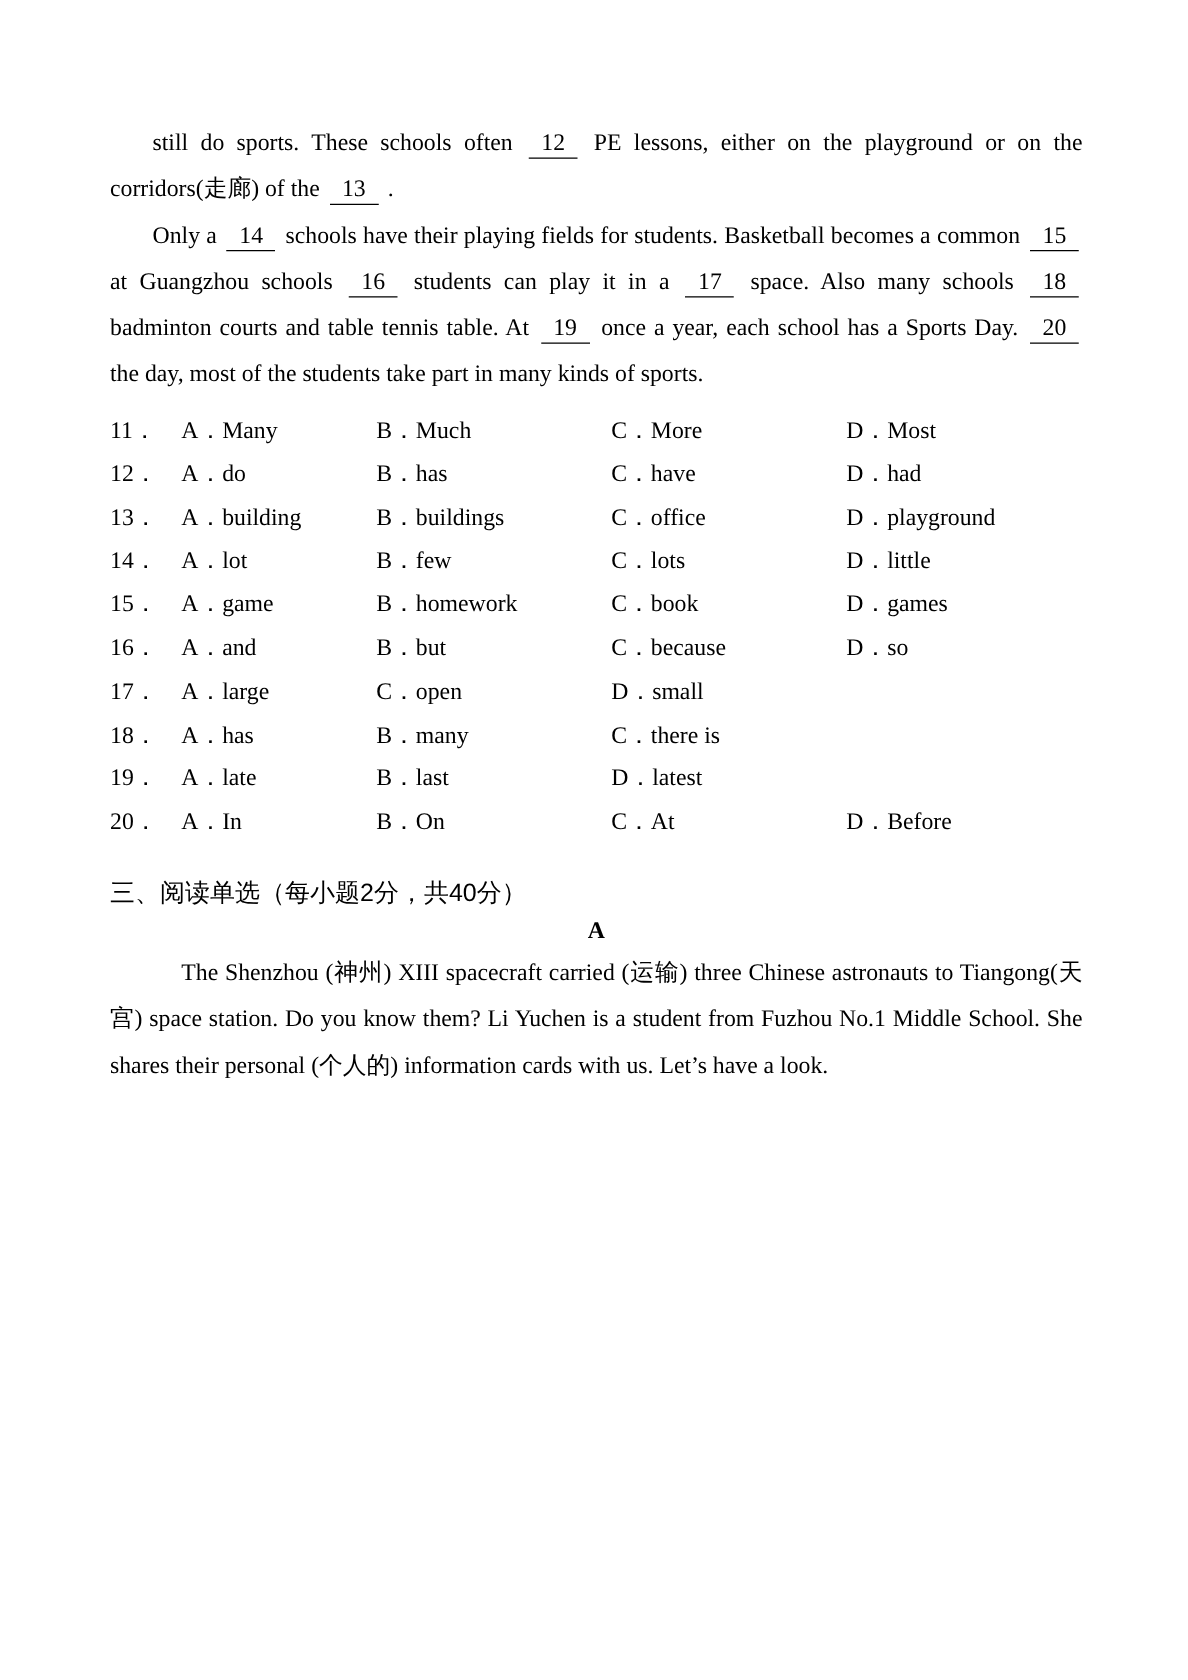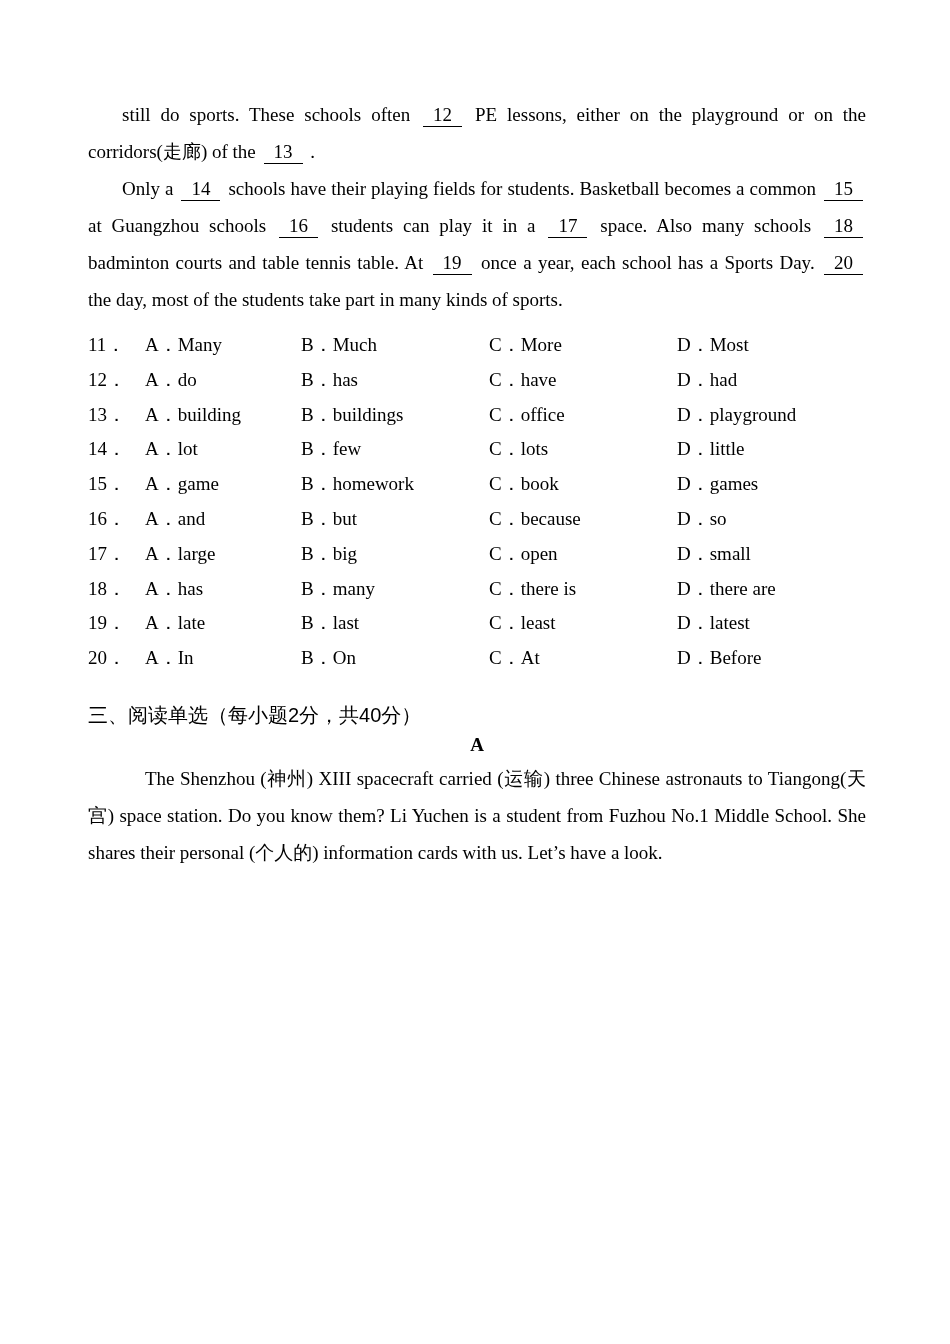--- a/index.html
+++ b/index.html
@@ -114,36 +114,33 @@
     <div class="q-row">
       <span>16．</span>
       <span>A．and</span>
       <span>B．but</span>
       <span>C．because</span>
       <span>D．so</span>
     </div>
     <div class="q-row">
       <span>17．</span>
       <span>A．large</span>
-      <span>B．big</span>
       <span>C．open</span>
       <span>D．small</span>
     </div>
     <div class="q-row">
       <span>18．</span>
       <span>A．has</span>
       <span>B．many</span>
       <span>C．there is</span>
-      <span>D．there are</span>
     </div>
     <div class="q-row">
       <span>19．</span>
       <span>A．late</span>
       <span>B．last</span>
-      <span>C．least</span>
       <span>D．latest</span>
     </div>
     <div class="q-row">
       <span>20．</span>
       <span>A．In</span>
       <span>B．On</span>
       <span>C．At</span>
       <span>D．Before</span>
     </div>
   </div>

